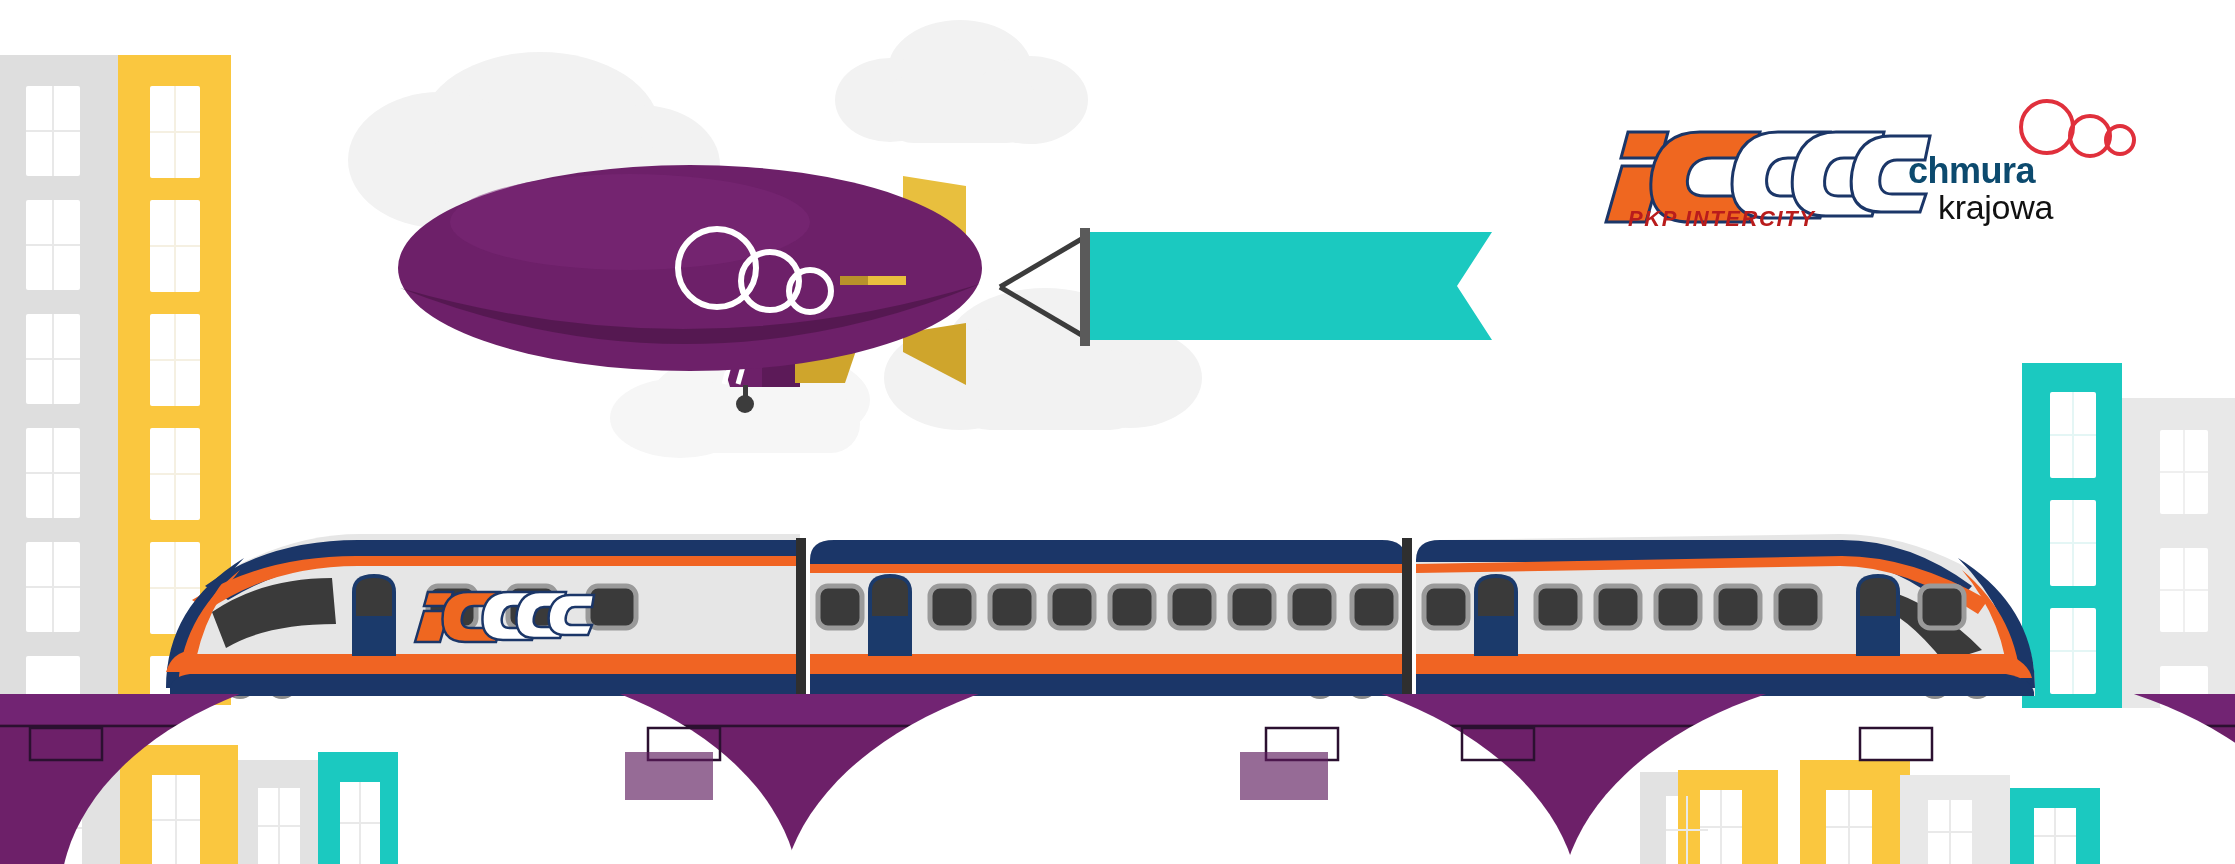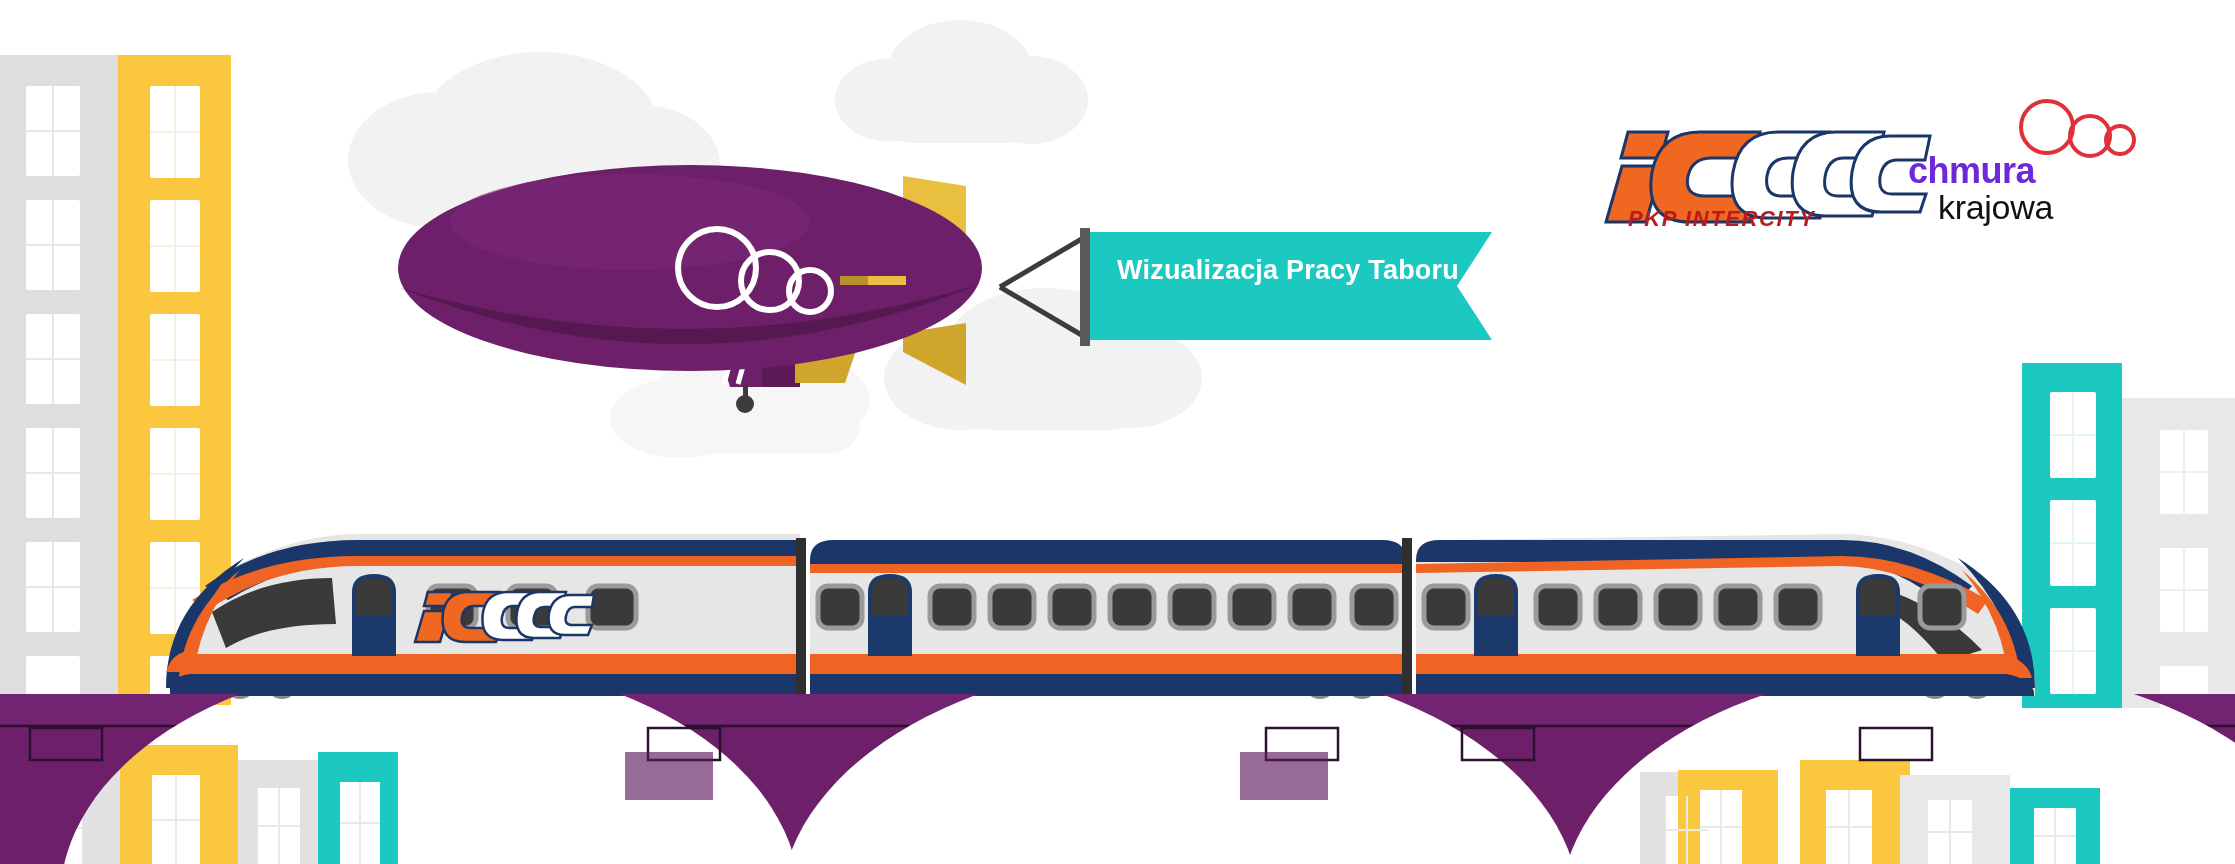--- a/index.html
+++ b/index.html
@@ -46,21 +46,21 @@
     font-size: 22px;
     font-weight: bold;
     font-style: italic;
     letter-spacing: 1.6px;
     font-family: "Liberation Sans", sans-serif;
   }
   .ck-line1 {
     position: absolute;
     left: 1908px;
     top: 150px;
-    color: #6d28d9;
+    color: #0c4a6e;
     font-size: 36px;
     font-weight: bold;
     letter-spacing: -0.5px;
     font-family: "Liberation Sans", sans-serif;
   }
   .ck-line2 {
     position: absolute;
     left: 1938px;
     top: 188px;
     color: #111111;
@@ -235,21 +235,20 @@
       <circle cx="717" cy="268" r="39"></circle>
       <circle cx="770" cy="281" r="29"></circle>
       <circle cx="810" cy="291" r="21"></circle>
     </g>
 
     <rect x="1080" y="228" width="10" height="118" fill="#5a5a5a"></rect>
 
     <path d="M 1090 232 L 1492 232 L 1457 286 L 1492 340 L 1090 340 Z" fill="#1bc9c0"></path>
   </svg>
 
-  <div class="banner-text">Wizualizacja Pracy Taboru</div>
 
   <svg class="layer" viewBox="0 0 2235 864" preserveAspectRatio="none">
 
     <g>
 
       <path d="M 1628 132 L 1668 132 L 1661 158 L 1621 158 Z" fill="#ef6720" stroke="#1b3668" stroke-width="3"></path>
 
       <path d="M 1622 166 L 1662 166 L 1646 222 L 1606 222 Z" fill="#ef6720" stroke="#1b3668" stroke-width="3"></path>
 
       <path d="M 1760 132 L 1700 132 Q 1660 132 1652 172 Q 1644 222 1690 222 L 1750 222 L 1757 196 L 1705 196 Q 1684 196 1688 176 Q 1692 158 1712 158 L 1753 158 Z" fill="#ef6720" stroke="#1b3668" stroke-width="3"></path>

